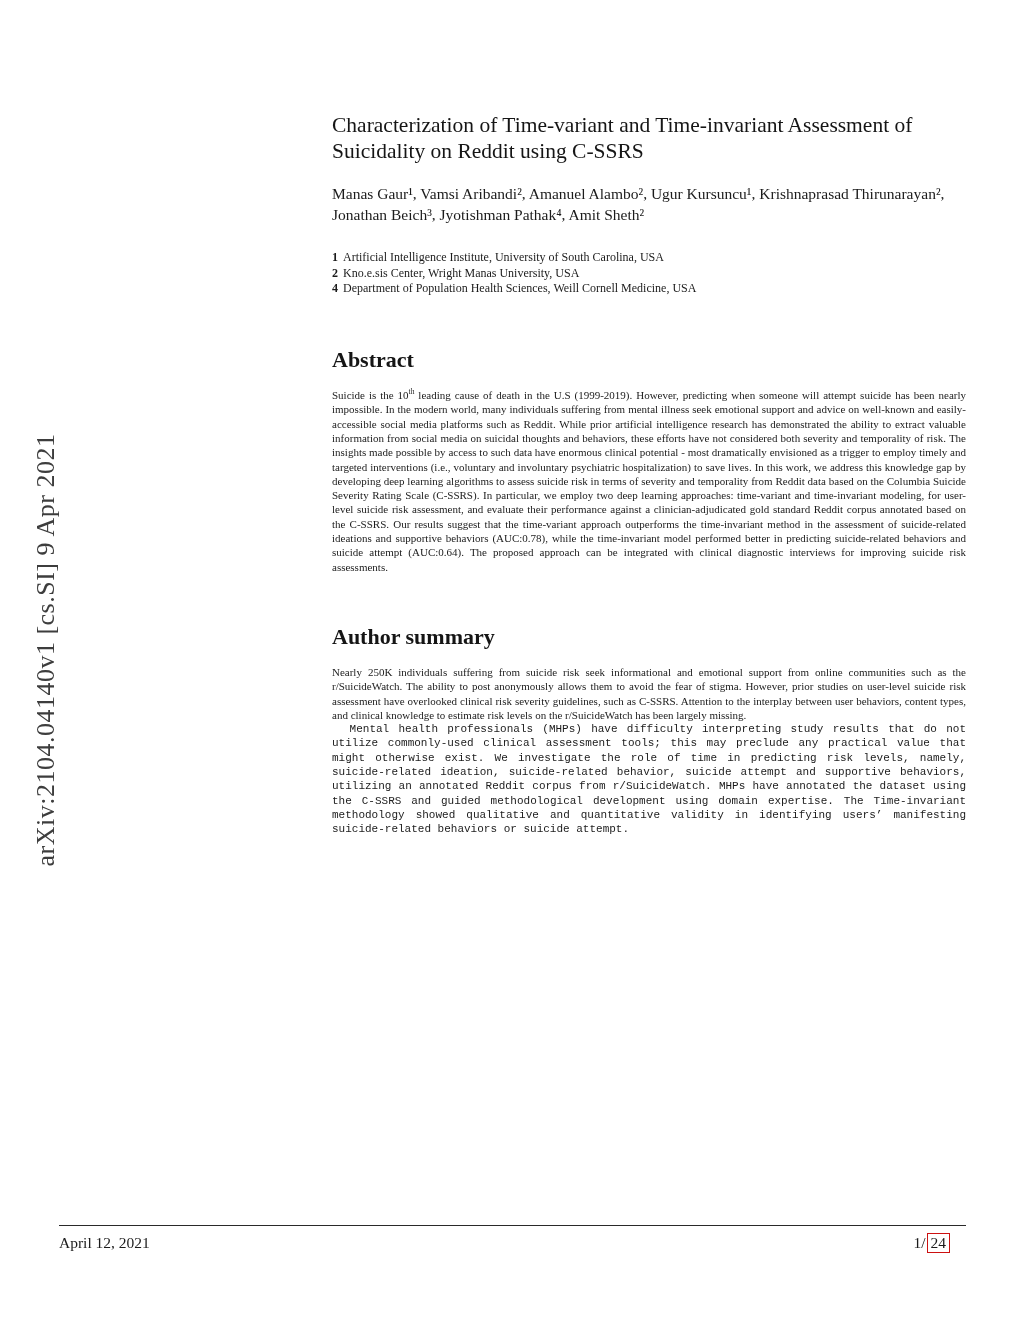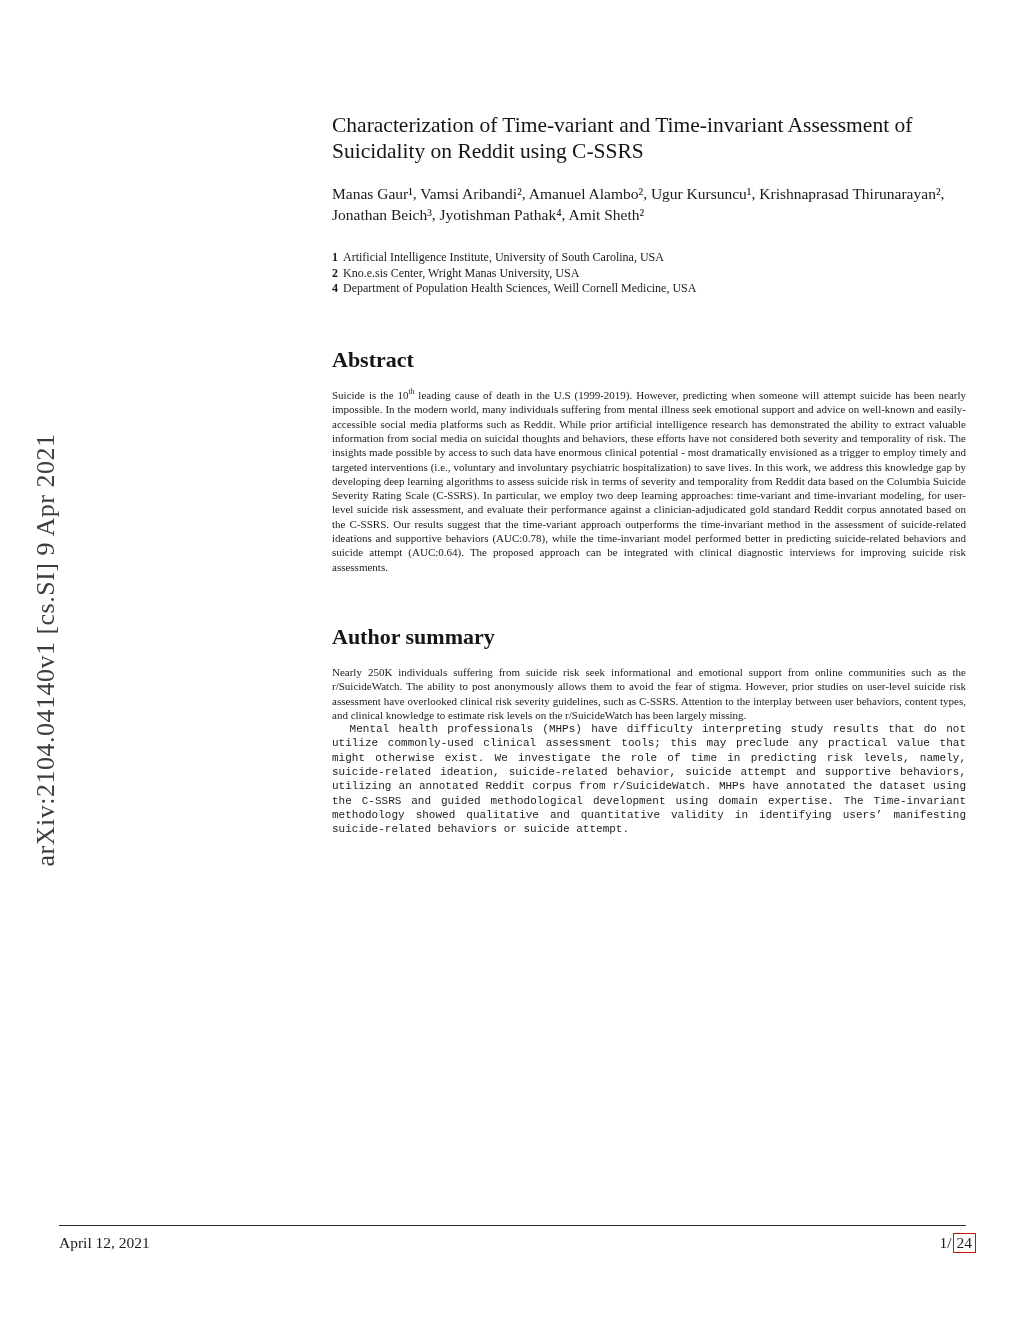--- a/index.html
+++ b/index.html
@@ -73,21 +73,21 @@
   .footer-rule {
     position: absolute;
     left: 59px;
     right: 58px;
     top: 1225px;
     border-top: 1px solid #2a2a2a;
   }
   .footer {
     position: absolute;
     left: 59px;
-    right: 48px;
+    right: 74px;
     top: 1233px;
     display: flex;
     justify-content: space-between;
     align-items: center;
     font-size: 15.5px;
   }
   .pageno { display: inline-flex; align-items: center; }
   .pagebox {
     display: inline-block;
     border: 1.5px solid #cc1111;

